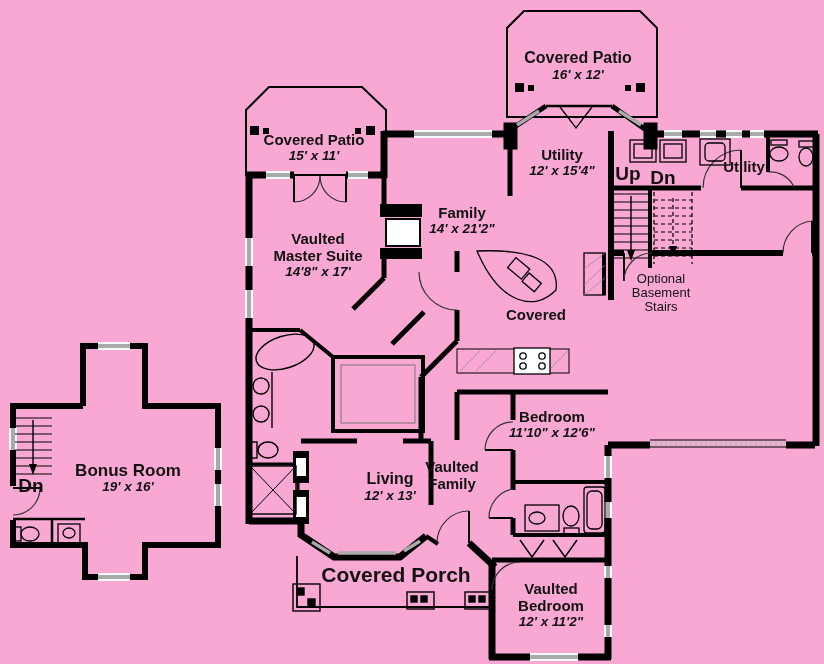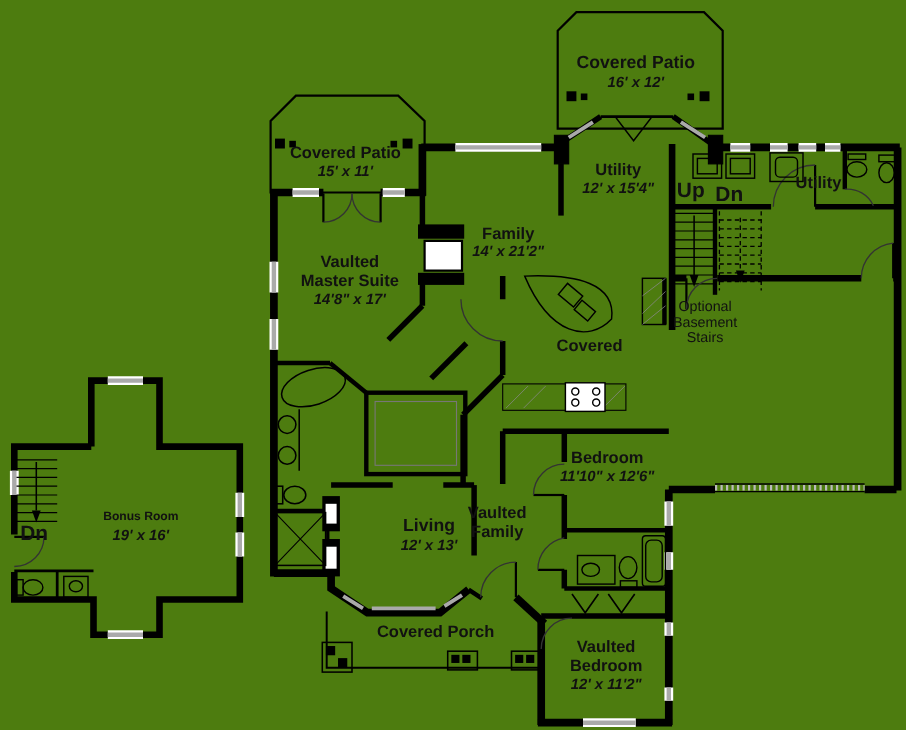--- a/index.html
+++ b/index.html
@@ -1,25 +1,25 @@
 <!DOCTYPE html>
 <html><head>
 <meta charset="utf-8">
 <style>
   html,body{margin:0;padding:0;background:#ffffff;}
-  #stage{position:relative;width:824px;height:664px;background:#4d7c0f;overflow:hidden;
+  #stage{position:relative;width:824px;height:664px;background:#f9a8d4;overflow:hidden;
          font-family:"Liberation Sans",sans-serif;}
   svg{position:absolute;left:0;top:0;}
   .lbl{position:absolute;transform:translateX(-50%);text-align:center;color:#111;
        font-weight:bold;white-space:nowrap;}
   .nm{display:block;font-size:15px;line-height:17px;}
   .nm-big{display:block;font-size:16px;line-height:18px;}
   .dm{display:block;font-size:13.5px;line-height:16px;font-style:italic;}
-  .porch .nm{font-size:15px;}
-  .bonus .nm{font-size:11px;}
+  .porch .nm{font-size:21px;}
+  .bonus .nm{font-size:17px;}
   .opt span{display:block;font-size:13px;line-height:14px;font-weight:normal;}
   .updn{font-size:19px;}
 </style>
 </head>
 <body>
 
 <div id="stage">
 
 <svg width="824" height="664" viewBox="0 0 824 664">
 
@@ -275,21 +275,21 @@
   <span>Up</span>
 </div>
 <div class="lbl updn" style="left:663px;top:167px">
   <span>Dn</span>
 </div>
 <div class="lbl" style="left:318px;top:230px">
   <span class="nm">Vaulted</span>
   <span class="nm">Master Suite</span>
   <span class="dm">14'8" x 17'</span>
 </div>
-<div class="lbl opt" style="left:641px;top:272px">
+<div class="lbl opt" style="left:661px;top:272px">
   <span>Optional</span>
   <span>Basement</span>
   <span>Stairs</span>
 </div>
 <div class="lbl" style="left:536px;top:306px">
   <span class="nm">Covered</span>
 </div>
 <div class="lbl" style="left:552px;top:408px">
   <span class="nm">Bedroom</span>
   <span class="dm">11'10" x 12'6"</span>

